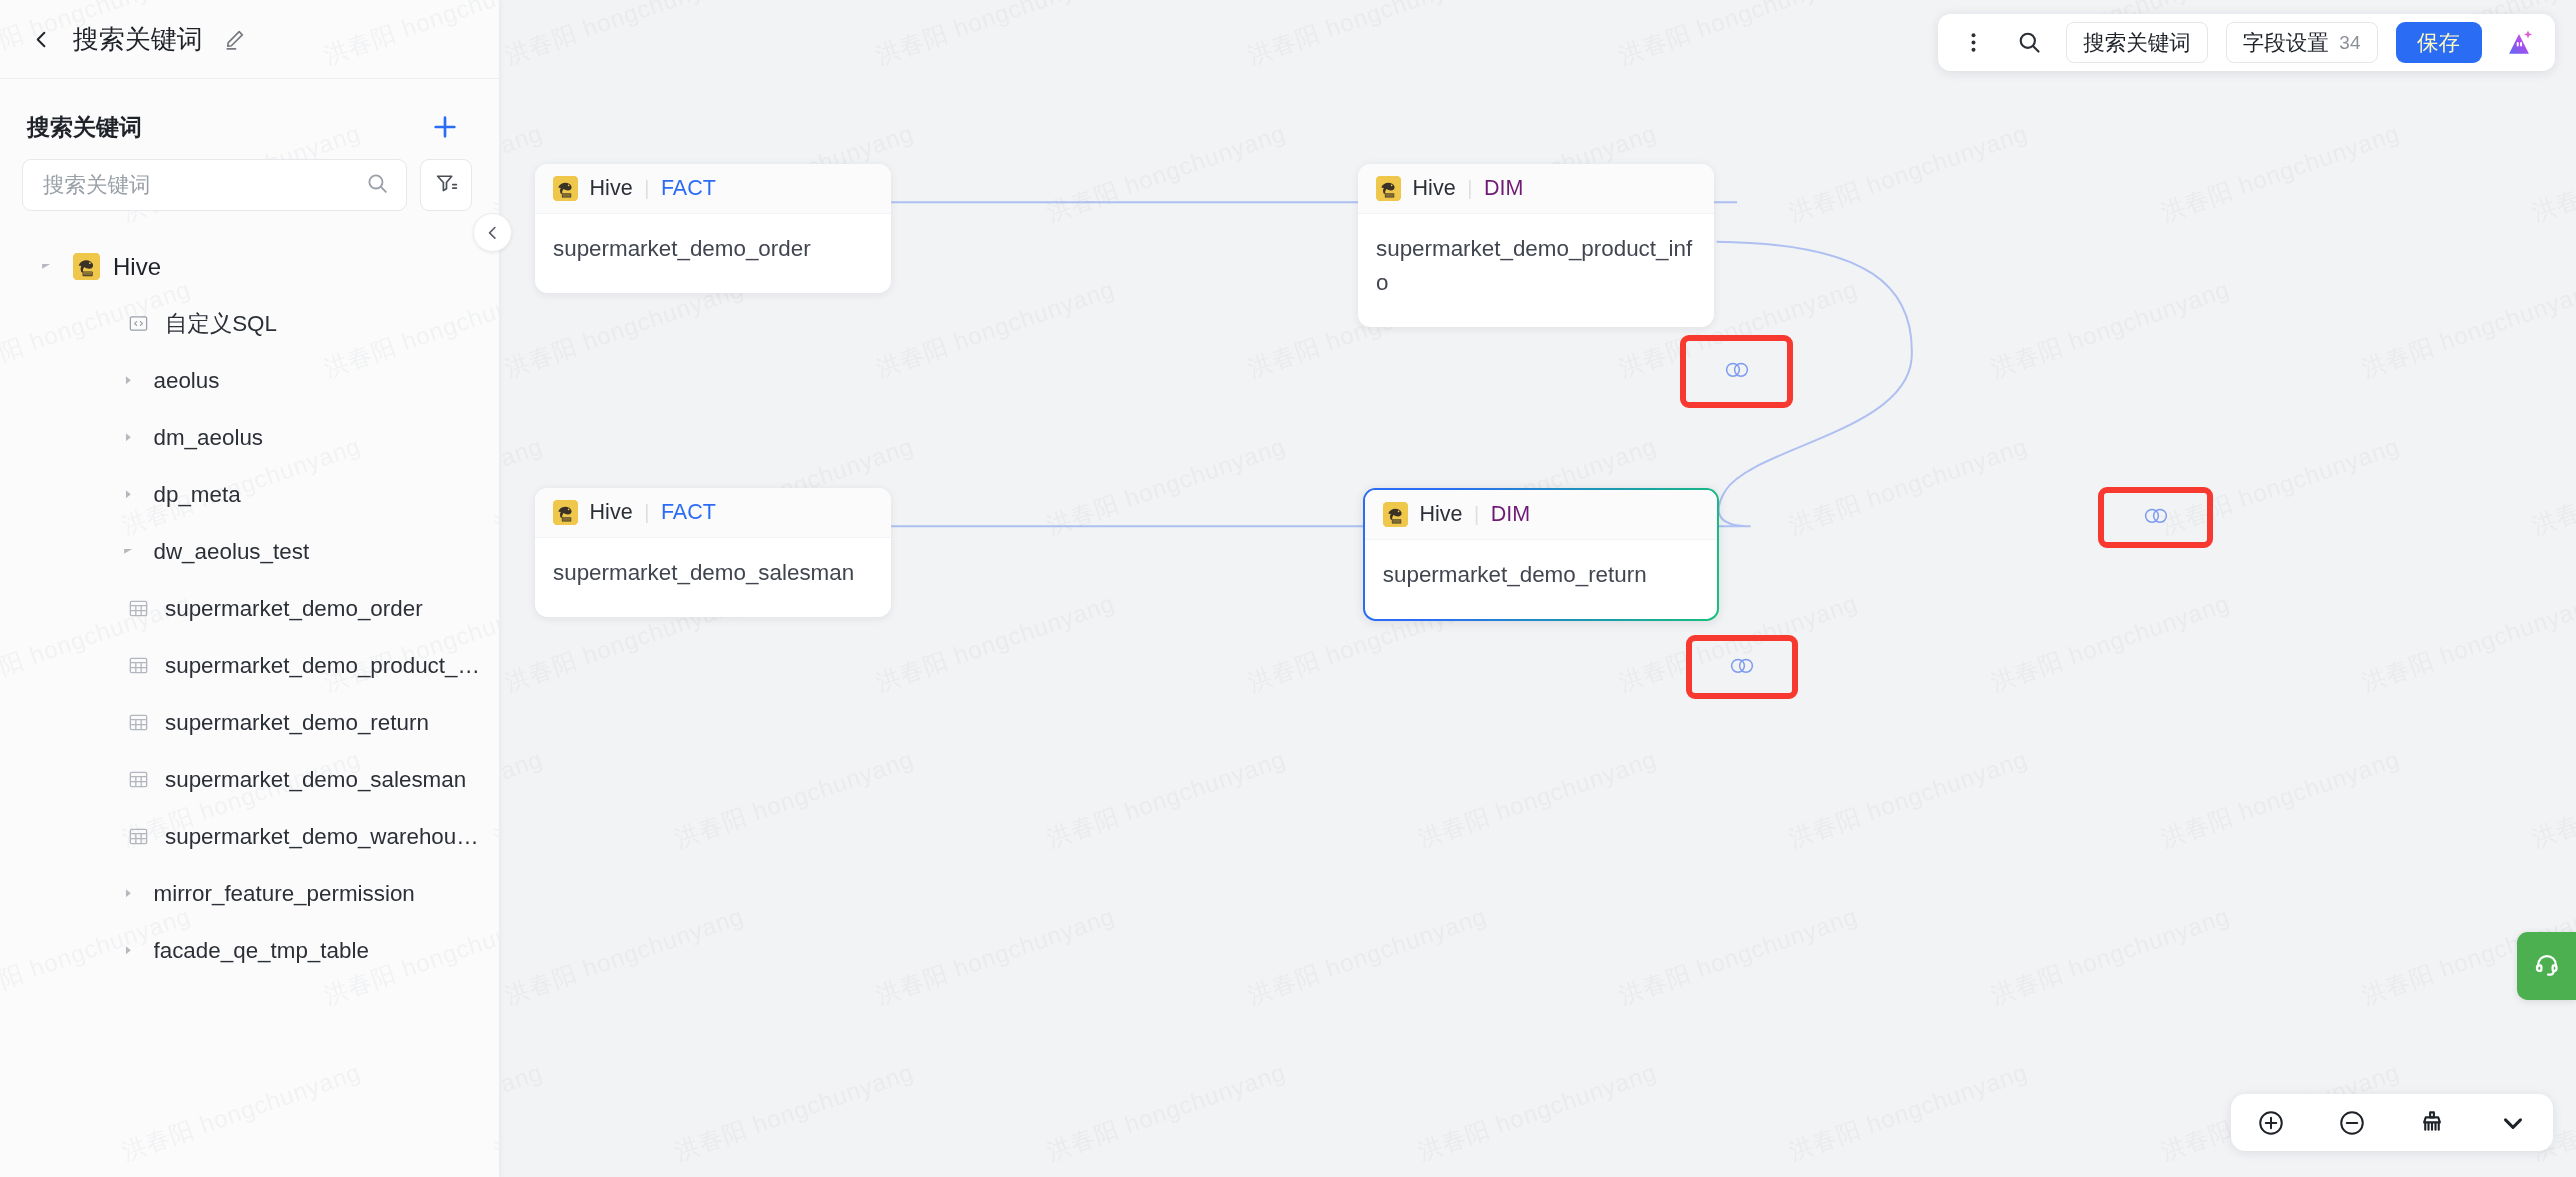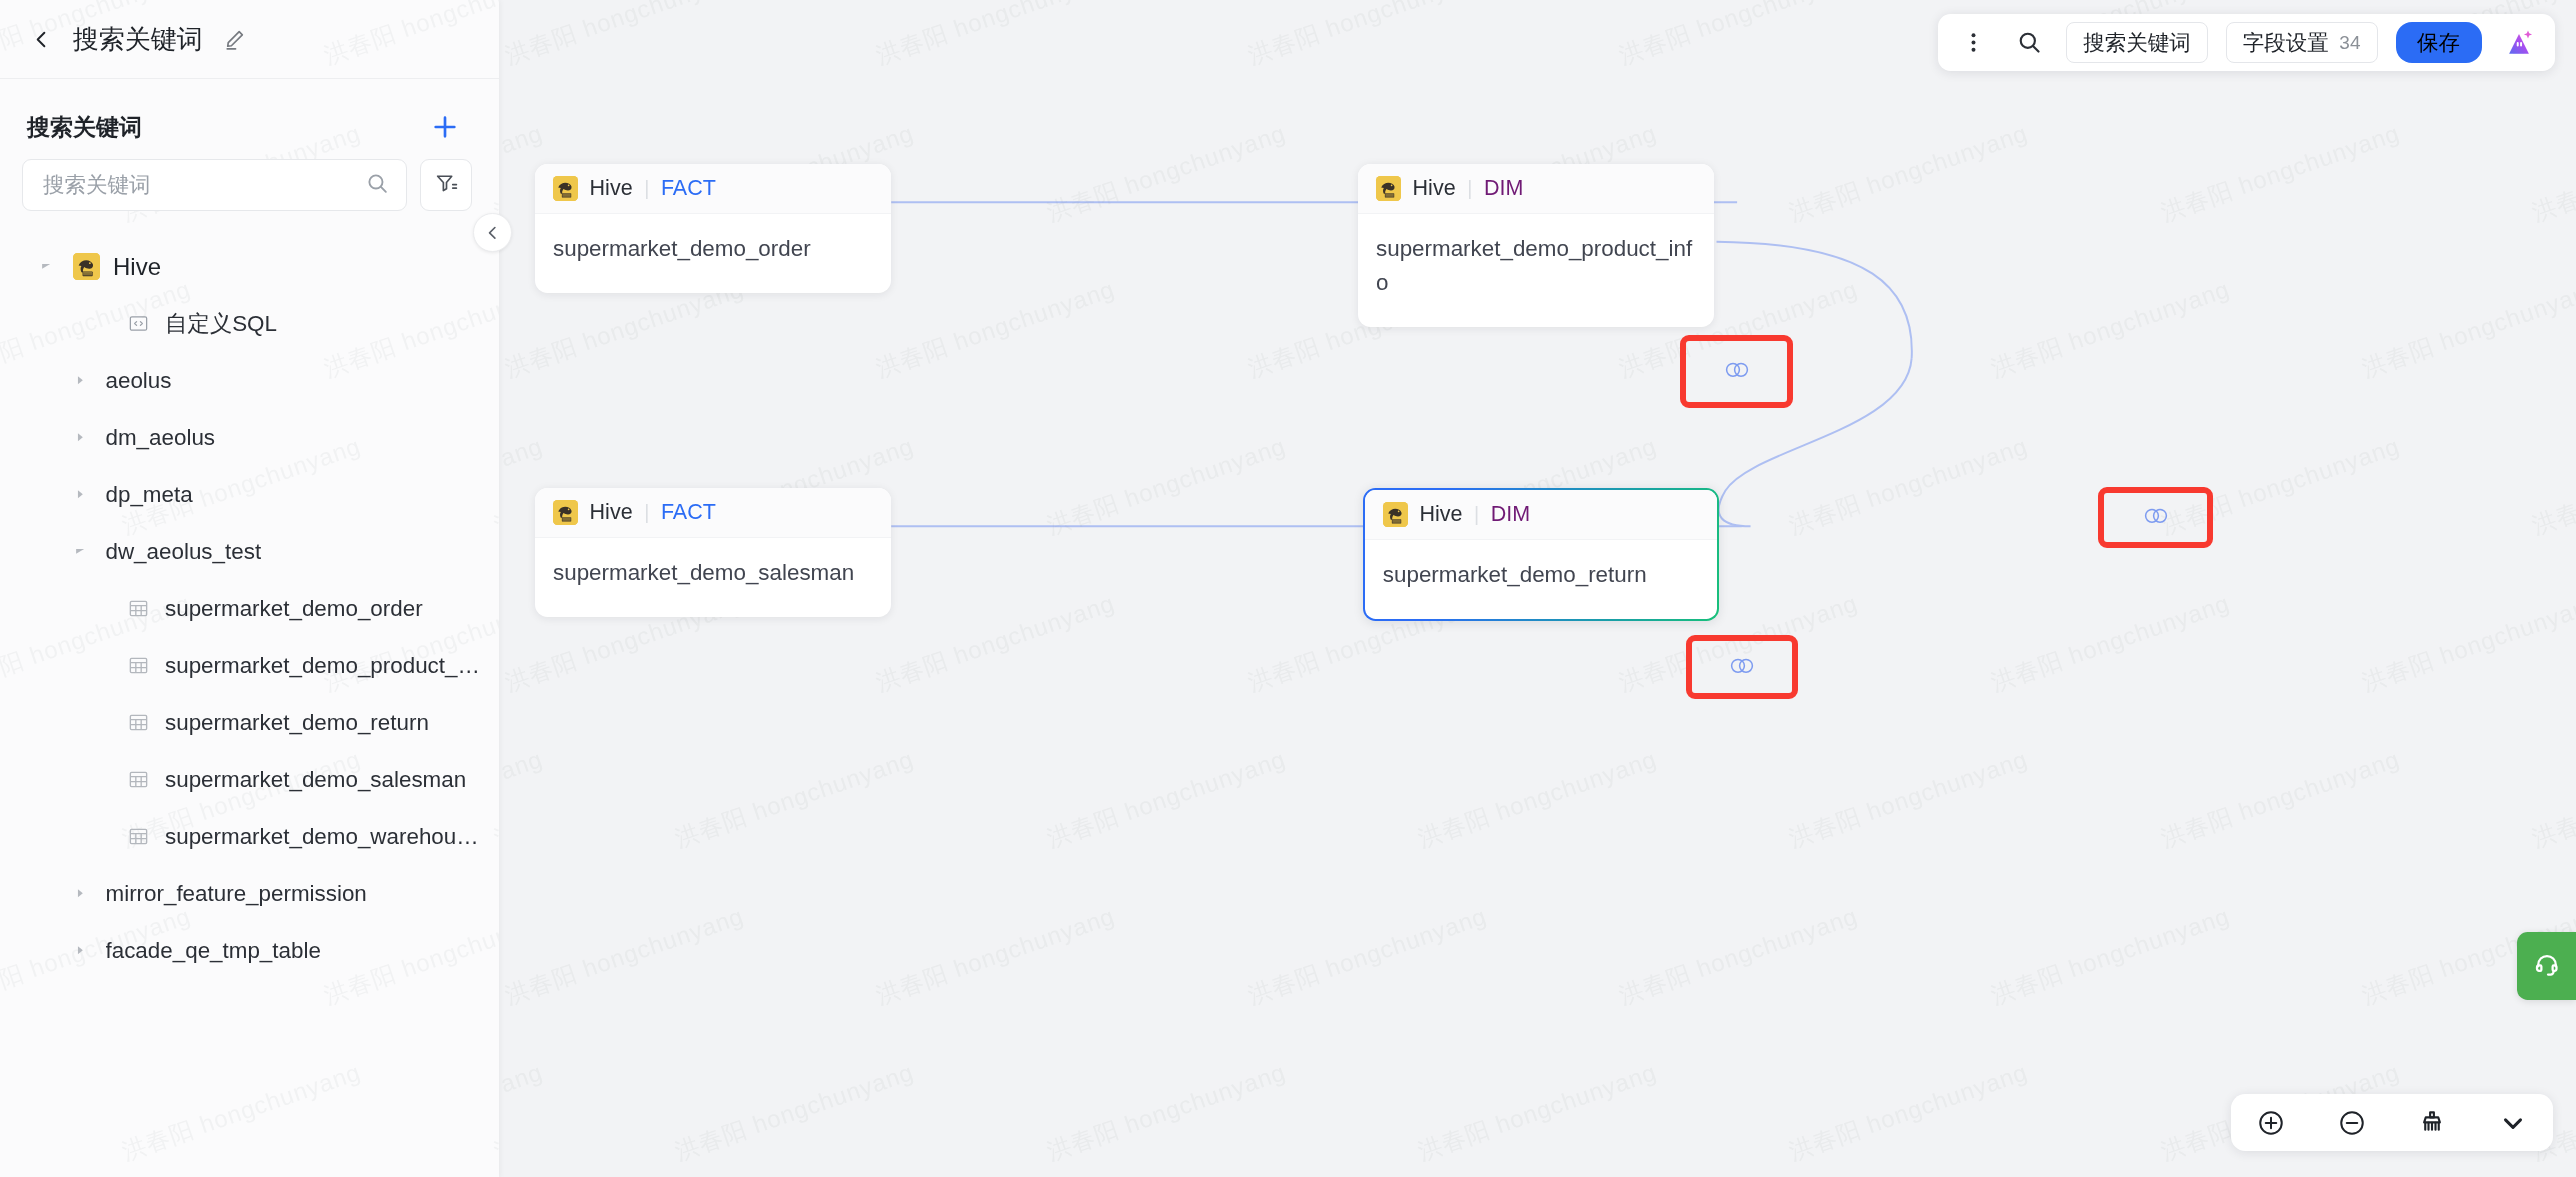--- a/index.html
+++ b/index.html
@@ -100,21 +100,21 @@
   .tw svg { display: block; }
   .ticon { width: 29px; flex: none; display: flex; align-items: center; justify-content: center; }
   .tlabel { white-space: nowrap; overflow: hidden; text-overflow: ellipsis; }
   .hive-badge {
     width: 27px; height: 27px; border-radius: 4.5px;
     background: #efc74b;
     display: flex; align-items: center; justify-content: center;
     overflow: hidden;
   }
   .lvl0 { padding-left: 34px; }
-  .lvl1 { padding-left: 68px; }
+  .lvl1 { padding-left: 68px; margin-left: 48px; }
   .lvl2 { padding-left: 86px; }
   .hive-root .tlabel { font-size: 24px; color: #1f2329; }
 
   
   .collapse-handle {
     position: absolute;
     left: 473px; top: 213px;
     width: 39px; height: 39px;
     border-radius: 50%;
     background: #fff;
@@ -202,22 +202,22 @@
   }
   .tb-icon { width: 38px; height: 38px; display:flex; align-items:center; justify-content:center; cursor: pointer; }
   .tb-btn {
     height: 41px; border: 0.9px solid #e4e6ea; border-radius: 8px;
     background: #fff; display: flex; align-items: center; gap: 10.7px;
     padding: 0 16px; font-size: 21.5px; color: #1f2329; cursor: pointer;
     white-space: nowrap;
   }
   .tb-count { font-size: 19px; color: #8b9097; }
   .tb-primary {
-    height: 41px; border-radius: 16px; border: none;
-    background: #2b6cf5; color: #000000; font-size: 21.5px; font-weight: 500;
+    height: 41px; border-radius: 9px; border: none;
+    background: #2b6cf5; color: #fef9c3; font-size: 21.5px; font-weight: 500;
     padding: 0 21.5px; display:flex; align-items:center; cursor: pointer;
     font-family: "Liberation Sans", sans-serif;
   }
   .ai-btn { width: 39px; height: 39px; cursor: pointer; display:flex; align-items:center; justify-content:center;}
 
   .zoombar {
     position: absolute; right: 23px; bottom: 27px;
     width: 322px; height: 57px;
     background: #fff;
     border-radius: 14.3px;

